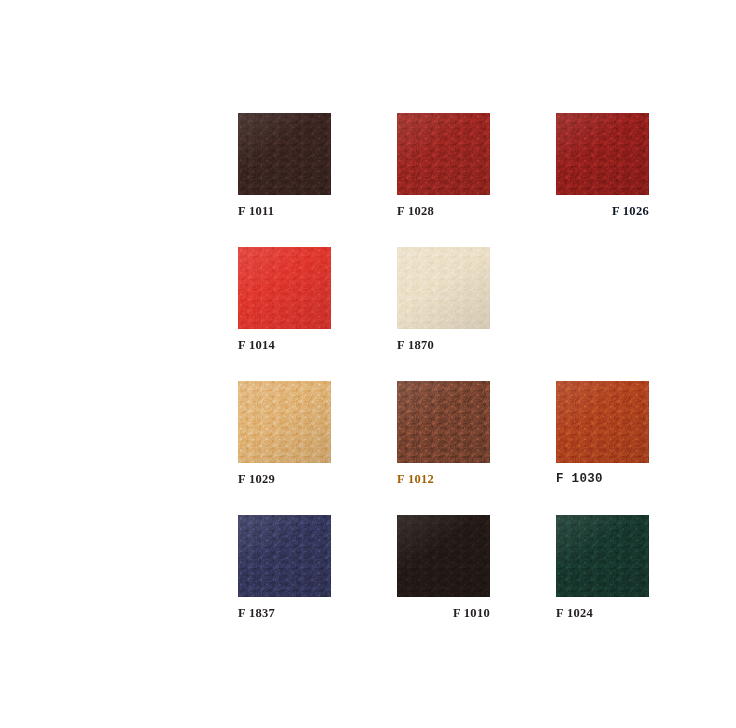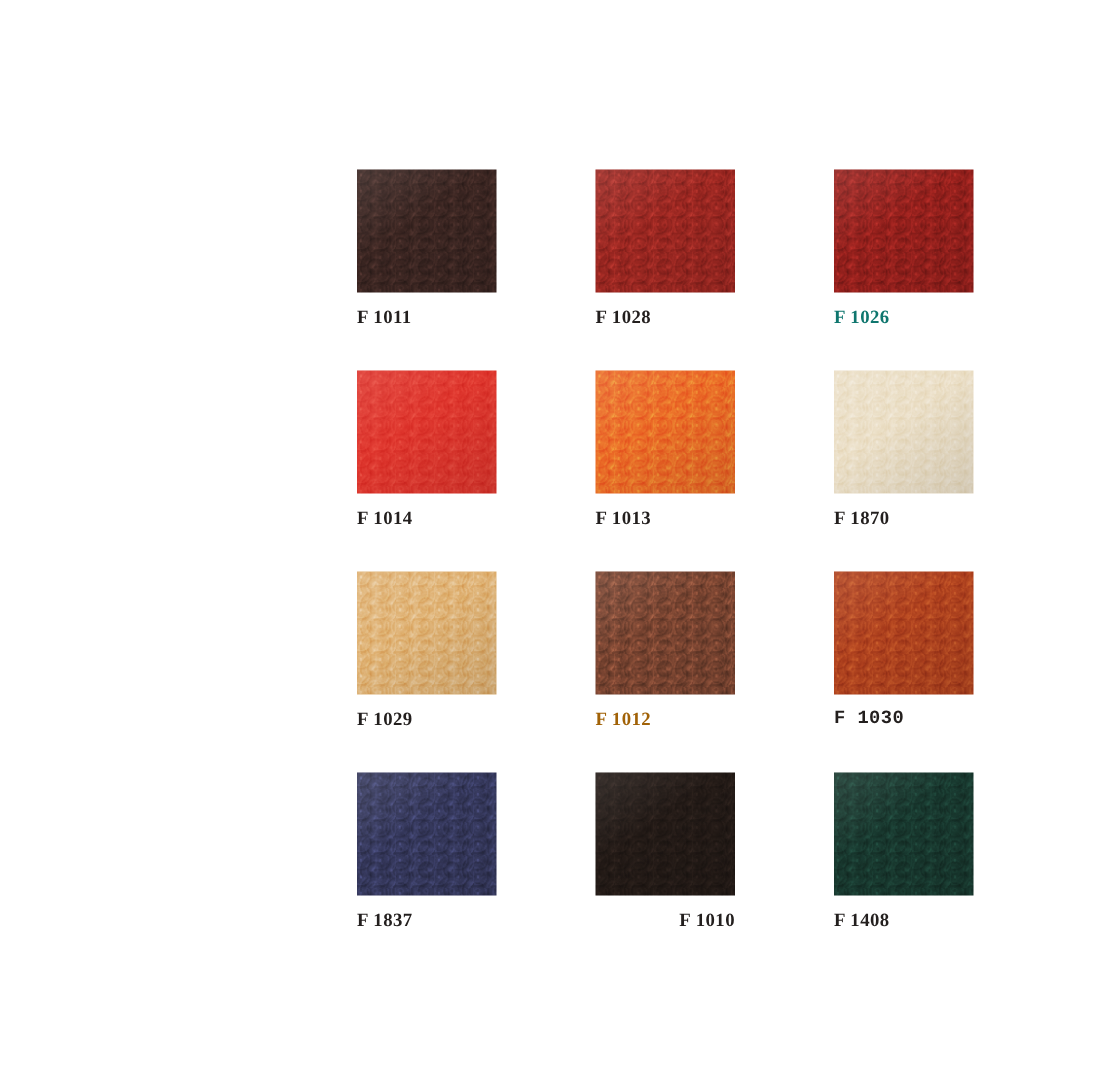--- a/index.html
+++ b/index.html
@@ -132,42 +132,34 @@
           <div class="sheen"></div>
         </div>
         <div class="swatch-label" style="color: rgb(35, 31, 30);">F 1028</div>
       </div>
       <div class="swatch-cell">
         <div class="swatch-chip" style="background-color: rgb(150, 32, 28);">
           <div class="grain"></div>
           <div class="grain2"></div>
           <div class="sheen"></div>
         </div>
-        <div class="swatch-label" style="color: #0f766e;">F 1026</div>
+        <div class="swatch-label" style="color: #0f172a; text-align: right;">F 1026</div>
       </div>
     </div>
 
     <div class="swatch-row">
       <div class="swatch-cell">
         <div class="swatch-chip" style="background-color: rgb(224, 56, 47);">
           <div class="grain"></div>
           <div class="grain2"></div>
           <div class="sheen"></div>
         </div>
         <div class="swatch-label" style="color: rgb(35, 31, 30);">F 1014</div>
       </div>
       <div class="swatch-cell">
-        <div class="swatch-chip" style="background-color: rgb(236, 111, 40);">
-          <div class="grain"></div>
-          <div class="grain2"></div>
-          <div class="sheen"></div>
-        </div>
-        <div class="swatch-label" style="color: rgb(35, 31, 30);">F 1013</div>
-      </div>
-      <div class="swatch-cell">
         <div class="swatch-chip" style="background-color: rgb(236, 224, 200);">
           <div class="grain"></div>
           <div class="grain2"></div>
           <div class="sheen"></div>
         </div>
         <div class="swatch-label" style="color: rgb(35, 31, 30);">F 1870</div>
       </div>
     </div>
 
     <div class="swatch-row">
@@ -213,18 +205,18 @@
           <div class="sheen"></div>
         </div>
         <div class="swatch-label" style="color: rgb(35, 31, 30); text-align: right;">F 1010</div>
       </div>
       <div class="swatch-cell">
         <div class="swatch-chip" style="background-color: rgb(24, 57, 47);">
           <div class="grain"></div>
           <div class="grain2"></div>
           <div class="sheen"></div>
         </div>
-        <div class="swatch-label" style="color: rgb(35, 31, 30);">F 1408</div>
+        <div class="swatch-label" style="color: rgb(35, 31, 30);">F 1024</div>
       </div>
     </div>
 
   </div>
 </div>
 
 </body></html>

